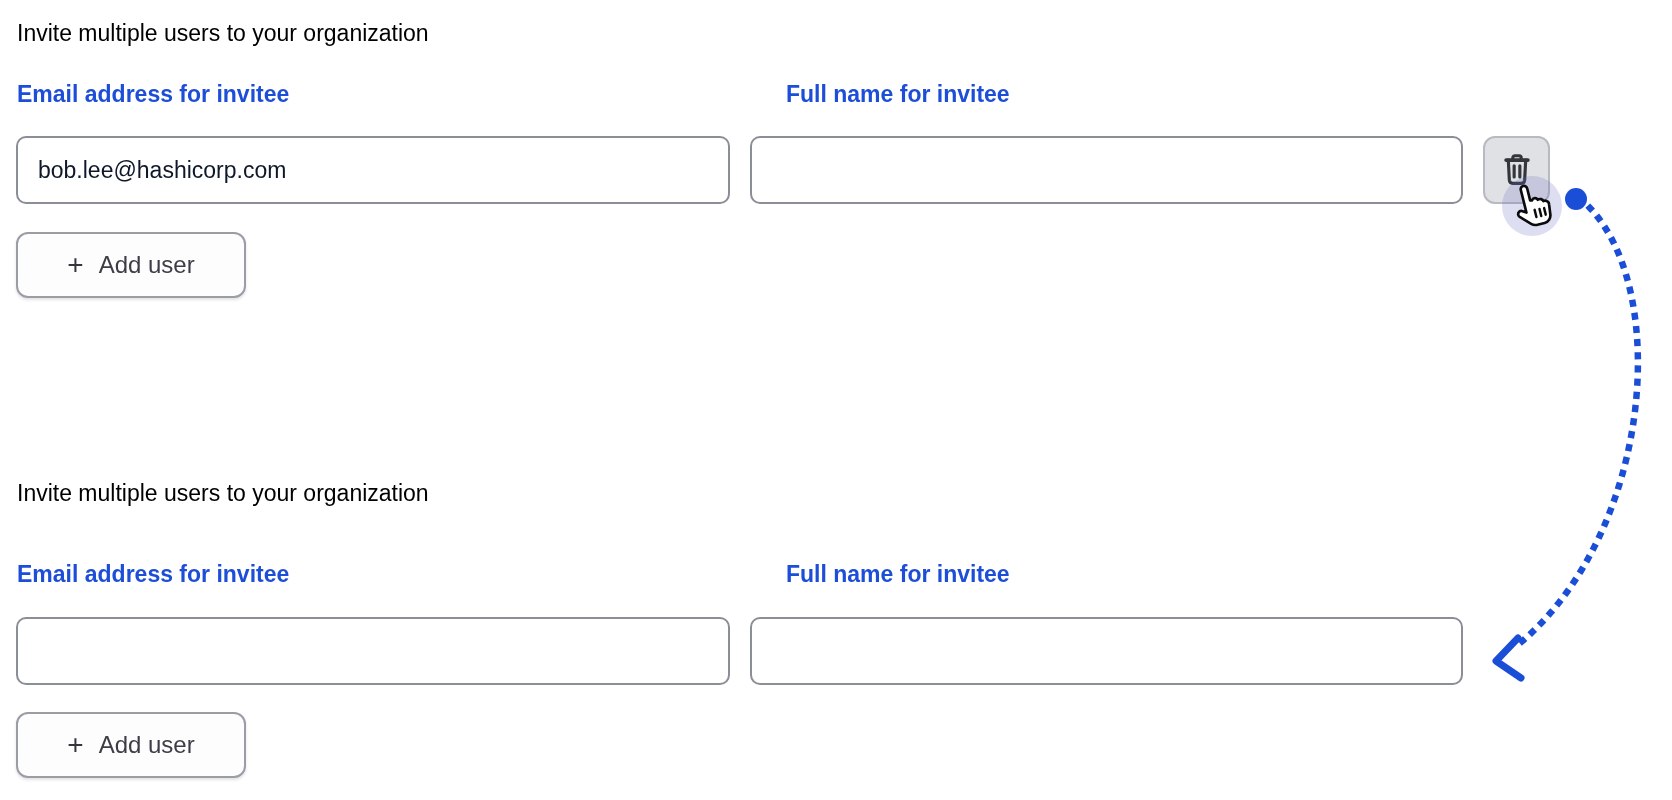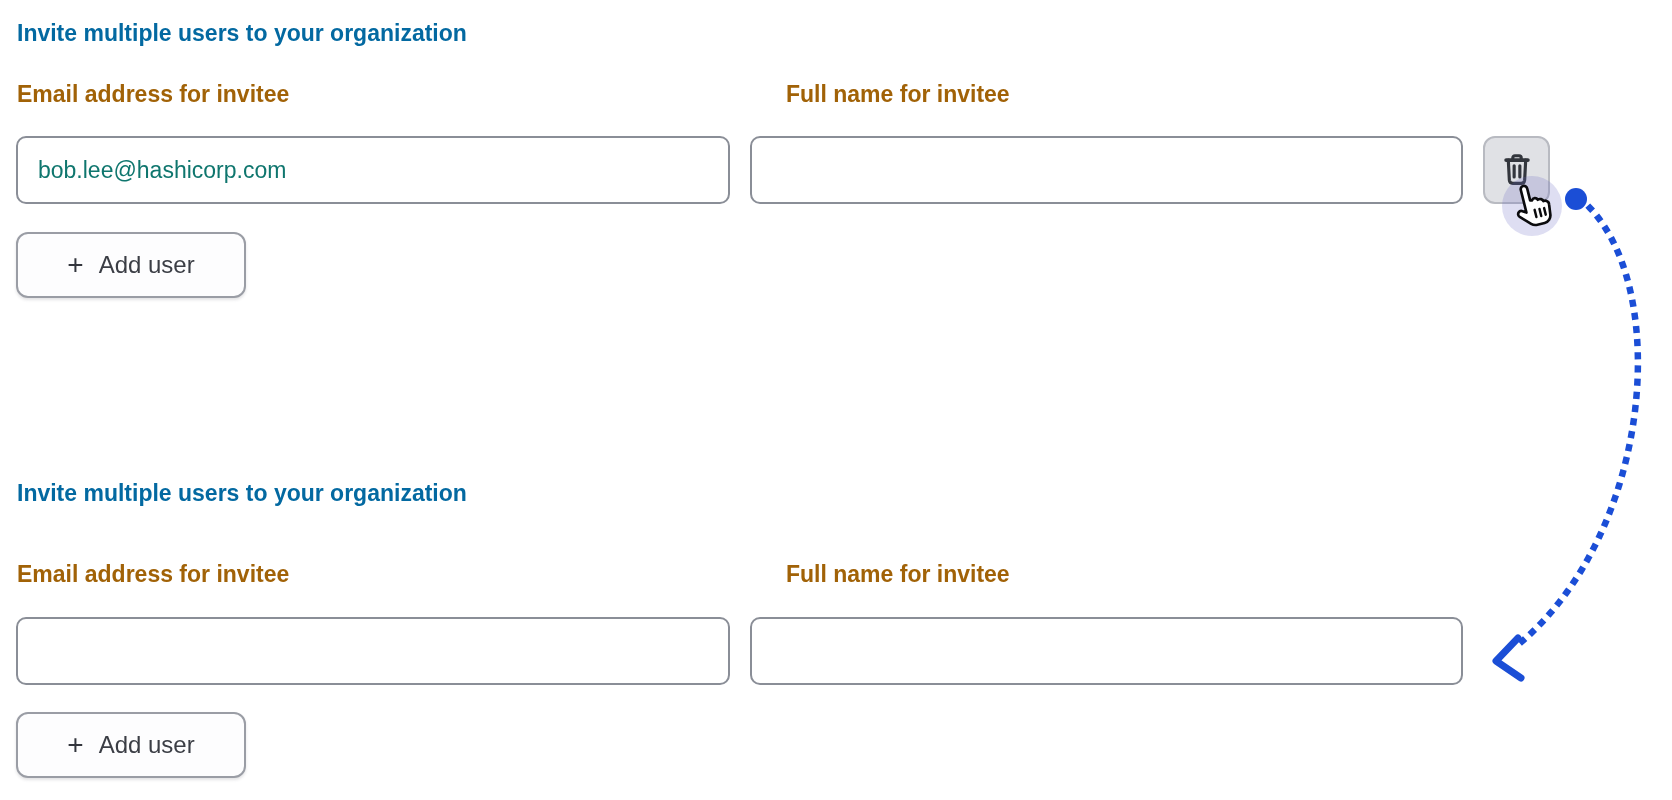--- a/index.html
+++ b/index.html
@@ -1,27 +1,27 @@
 <!DOCTYPE html>
 <html style="--arrow-blue: #1b4ed6; --halo-lavender: rgba(104,107,198,0.22);"><head>
 <meta charset="utf-8">
 <style>
   html,body{margin:0;padding:0;background:#ffffff;font-family:"Liberation Sans",sans-serif;}
   .page{position:relative;width:1672px;height:800px;background:#ffffff;overflow:hidden;}
 
   .section{position:absolute;left:0;width:1672px;}
-  .sec-title{position:absolute;left:17px;top:0;font-size:23px;font-weight:700;color:#0369a1;white-space:nowrap;text-align:right;}
-  .field-label{position:absolute;font-size:23px;font-weight:700;color:#a16207;white-space:nowrap;}
+  .sec-title{position:absolute;left:17px;top:0;font-size:23px;font-weight:400;color:#000000;white-space:nowrap;text-align:right;}
+  .field-label{position:absolute;font-size:23px;font-weight:700;color:#1d4ed8;white-space:nowrap;}
   .label-email{left:17px;top:61px;}
   .label-name{left:786px;top:61px;}
 
   .text-input{
     position:absolute;top:116px;height:68px;box-sizing:border-box;
     border:2px solid #8a8e97;border-radius:10px;background:#ffffff;
-    font-family:"Liberation Sans",sans-serif;font-size:23px;color:#0f766e;
+    font-family:"Liberation Sans",sans-serif;font-size:23px;color:#0f172a;
     padding:0 20px;outline:none;
   }
   .input-email{left:16px;width:714px;}
   .input-name{left:750px;width:713px;}
 
   .delete-btn{
     position:absolute;left:1483px;top:116px;width:67px;height:68px;box-sizing:border-box;
     background:#e0e1e5;border:2px solid #b8bac1;border-radius:12px;
     display:flex;align-items:center;justify-content:center;cursor:pointer;padding:0;
   }

